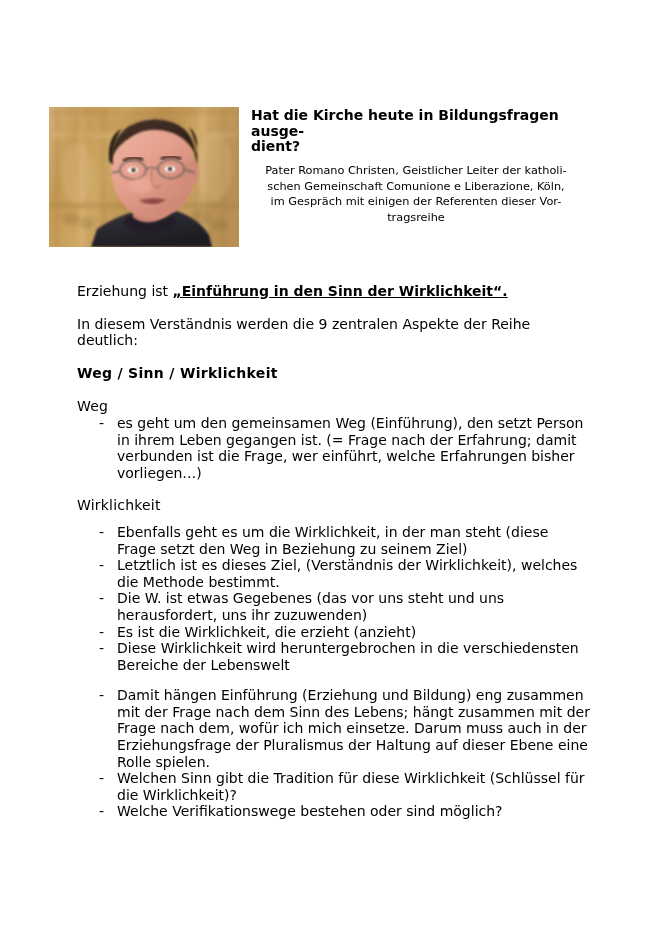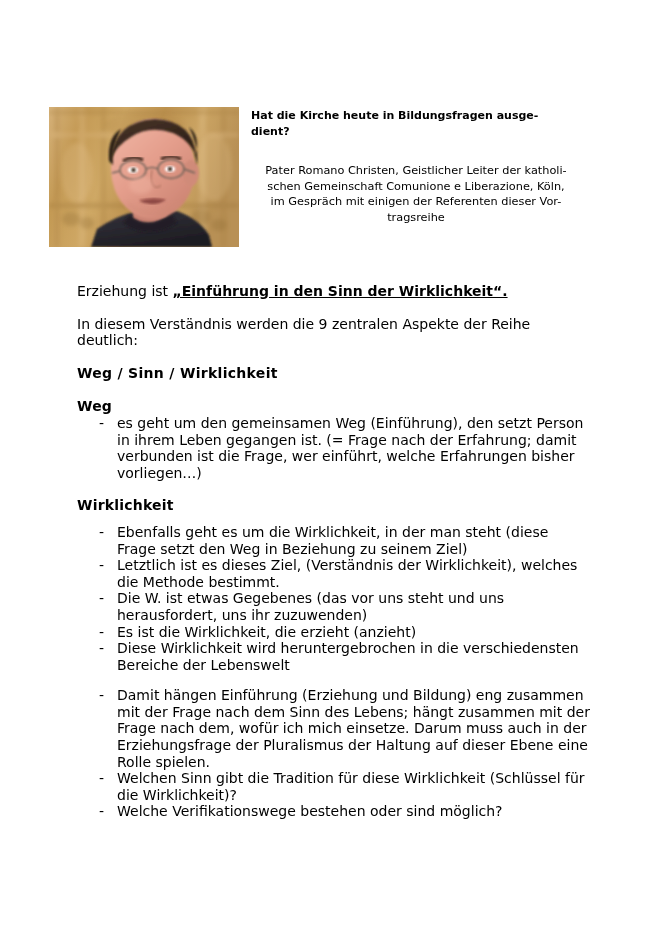--- a/index.html
+++ b/index.html
@@ -46,21 +46,21 @@
     overflow: hidden;
   }
   .photo svg { display: block; }
 
   
   .headline {
     position: absolute;
     left: 251px;
     top: 108px;
     width: 325px;
-    font-size: 11px;
+    font-size: 14px;
     font-weight: bold;
     line-height: 15.5px;
   }
   .byline {
     position: absolute;
     left: 251px;
     top: 163px;
     width: 330px;
     font-size: 11.3px;
     line-height: 15.5px;
@@ -87,21 +87,21 @@
     text-decoration: underline;
   }
 
   .triad {
     font-weight: bold;
     margin: 0 0 17px 0;
     letter-spacing: 0.3px;
   }
 
   .sec-head {
-    font-weight: bold;
+    font-weight: normal;
     margin: 0;
     letter-spacing: 0.2px;
   }
 
   ul.bullets {
     list-style: none;
     margin: 0;
     padding: 0;
   }
   ul.bullets li {

